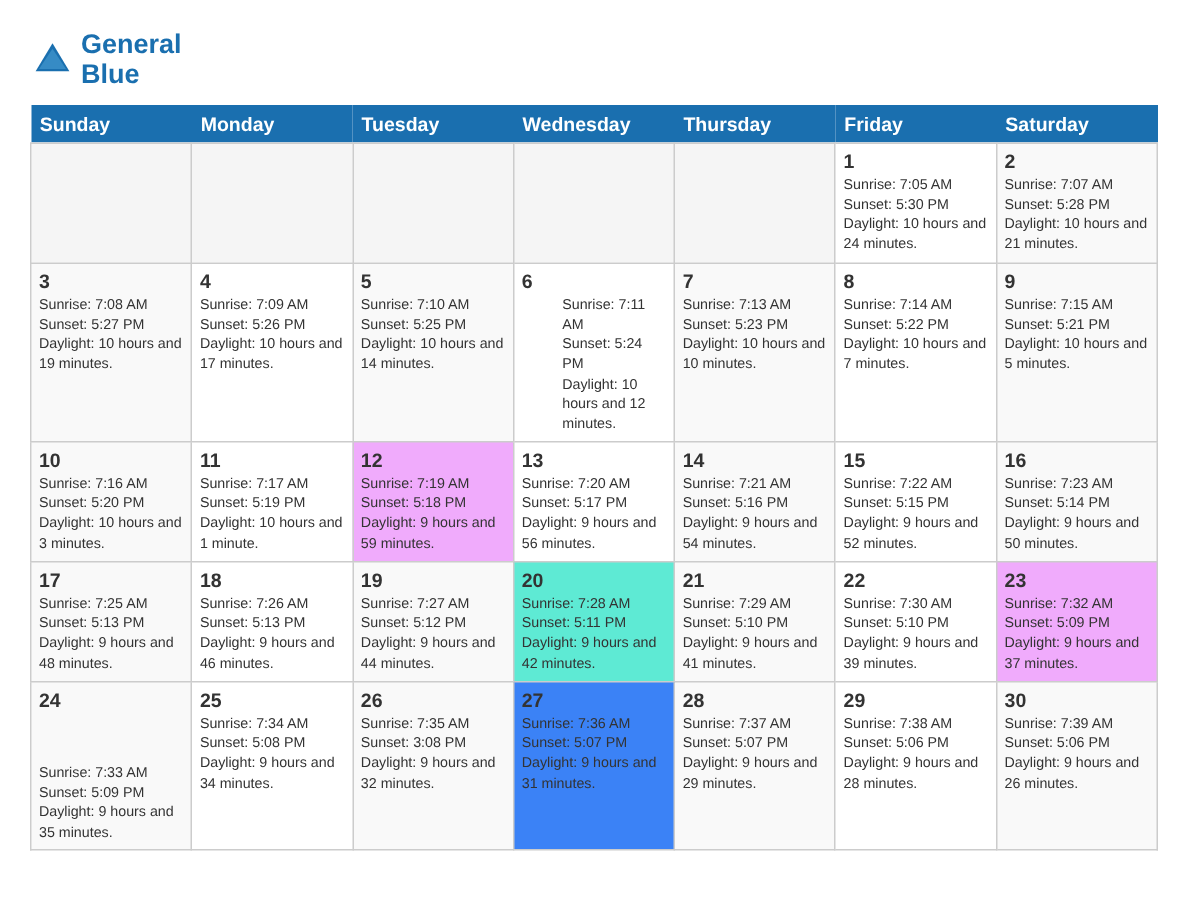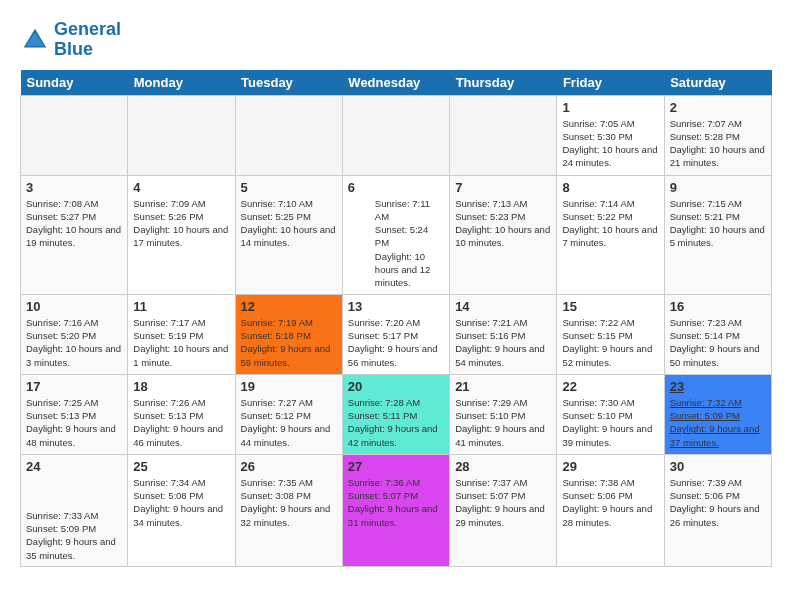--- a/index.html
+++ b/index.html
@@ -196,21 +196,21 @@
           <div class="day-info" style="white-space: pre-line;">Sunrise: 7:16 AM
 Sunset: 5:20 PM
 Daylight: 10 hours and 3 minutes.</div>
         </td>
         <td style="background: rgb(255, 255, 255);">
           <span class="day-num">11</span>
           <div class="day-info" style="white-space: pre-line;">Sunrise: 7:17 AM
 Sunset: 5:19 PM
 Daylight: 10 hours and 1 minute.</div>
         </td>
-        <td style="background: #f97316;">
+        <td style="background: #f0abfc;">
           <span class="day-num">12</span>
           <div class="day-info" style="white-space: pre-line;">Sunrise: 7:19 AM
 Sunset: 5:18 PM
 Daylight: 9 hours and 59 minutes.</div>
         </td>
         <td style="background: rgb(255, 255, 255);">
           <span class="day-num">13</span>
           <div class="day-info" style="white-space: pre-line;">Sunrise: 7:20 AM
 Sunset: 5:17 PM
 Daylight: 9 hours and 56 minutes.</div>
@@ -264,21 +264,21 @@
           <div class="day-info" style="white-space: pre-line;">Sunrise: 7:29 AM
 Sunset: 5:10 PM
 Daylight: 9 hours and 41 minutes.</div>
         </td>
         <td style="background: rgb(255, 255, 255);">
           <span class="day-num">22</span>
           <div class="day-info" style="white-space: pre-line;">Sunrise: 7:30 AM
 Sunset: 5:10 PM
 Daylight: 9 hours and 39 minutes.</div>
         </td>
-        <td style="background: #3b82f6; text-decoration: underline;">
+        <td style="background: #f0abfc;">
           <span class="day-num">23</span>
           <div class="day-info" style="white-space: pre-line;">Sunrise: 7:32 AM
 Sunset: 5:09 PM
 Daylight: 9 hours and 37 minutes.</div>
         </td>
       </tr>
       <tr>
         <td style="background: rgb(249, 249, 249);">
           <span class="day-num">24</span>
           <div class="day-info" style="white-space: pre-line; margin-top: 35px;">Sunrise: 7:33 AM
@@ -290,21 +290,21 @@
           <div class="day-info" style="white-space: pre-line;">Sunrise: 7:34 AM
 Sunset: 5:08 PM
 Daylight: 9 hours and 34 minutes.</div>
         </td>
         <td style="background: rgb(249, 249, 249);">
           <span class="day-num">26</span>
           <div class="day-info" style="white-space: pre-line;">Sunrise: 7:35 AM
 Sunset: 3:08 PM
 Daylight: 9 hours and 32 minutes.</div>
         </td>
-        <td style="background: #d946ef; margin-top: 36px;">
+        <td style="background: #3b82f6; margin-top: 36px;">
           <span class="day-num">27</span>
           <div class="day-info" style="white-space: pre-line;">Sunrise: 7:36 AM
 Sunset: 5:07 PM
 Daylight: 9 hours and 31 minutes.</div>
         </td>
         <td style="background: rgb(249, 249, 249);">
           <span class="day-num">28</span>
           <div class="day-info" style="white-space: pre-line;">Sunrise: 7:37 AM
 Sunset: 5:07 PM
 Daylight: 9 hours and 29 minutes.</div>

